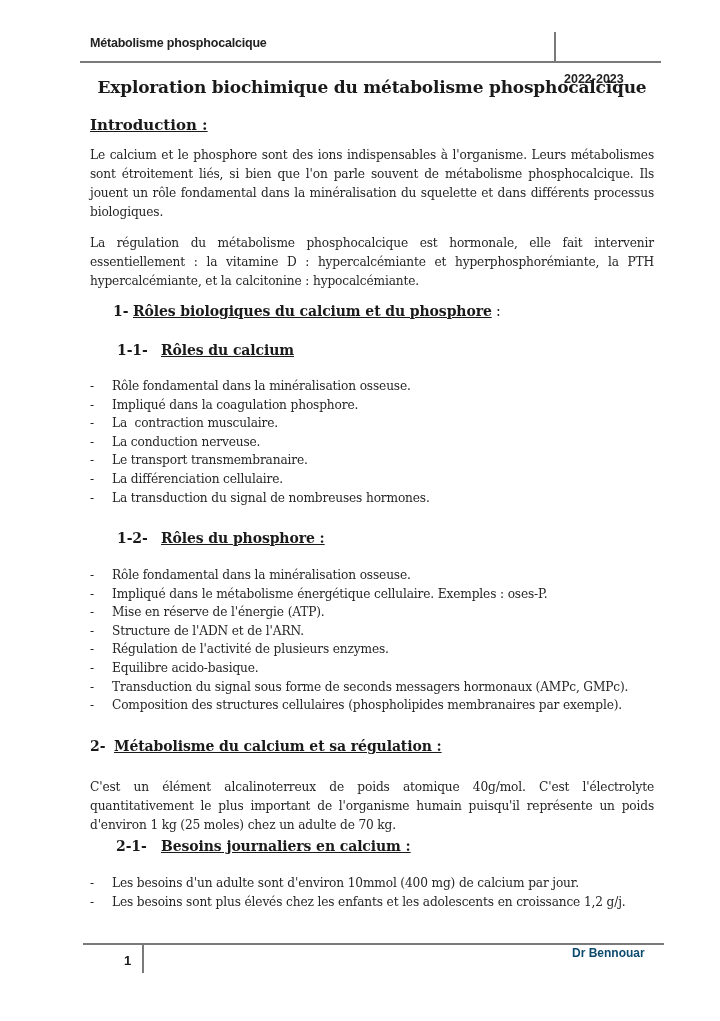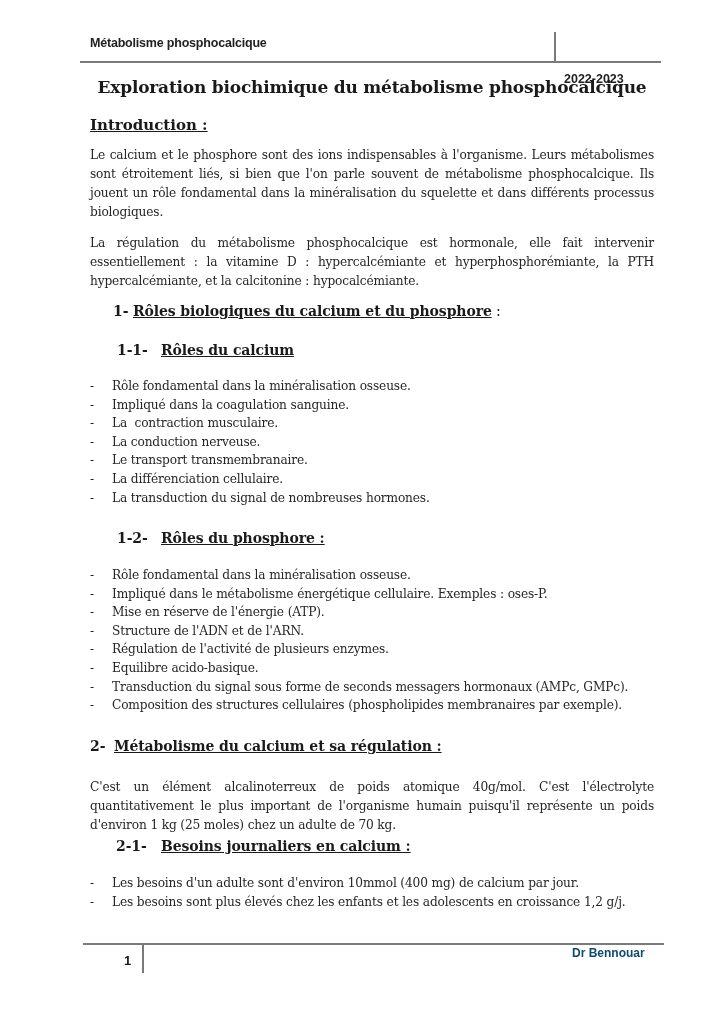--- a/index.html
+++ b/index.html
@@ -78,21 +78,21 @@
   <div class="h1 s1">
     <span class="num">1-</span><span class="txt">Rôles biologiques du calcium et du phosphore</span><span style="font-weight:normal"> :</span>
   </div>
 
   <div class="h1 s11">
     <span class="num">1-1-</span><span class="txt">Rôles du calcium</span>
   </div>
 
   <ul class="blist l1">
     <li><span class="dash">-</span><span>Rôle fondamental dans la minéralisation osseuse.</span></li>
-    <li><span class="dash">-</span><span>Impliqué dans la coagulation sanguine.</span></li>
+    <li><span class="dash">-</span><span>Impliqué dans la coagulation phosphore.</span></li>
     <li><span class="dash">-</span><span style="white-space:pre">La  contraction musculaire.</span></li>
     <li><span class="dash">-</span><span>La conduction nerveuse.</span></li>
     <li><span class="dash">-</span><span>Le transport transmembranaire.</span></li>
     <li><span class="dash">-</span><span>La différenciation cellulaire.</span></li>
     <li><span class="dash">-</span><span>La transduction du signal de nombreuses hormones.</span></li>
   </ul>
 
   <div class="h1 s12">
     <span class="num">1-2-</span><span class="txt">Rôles du phosphore :</span>
   </div>

